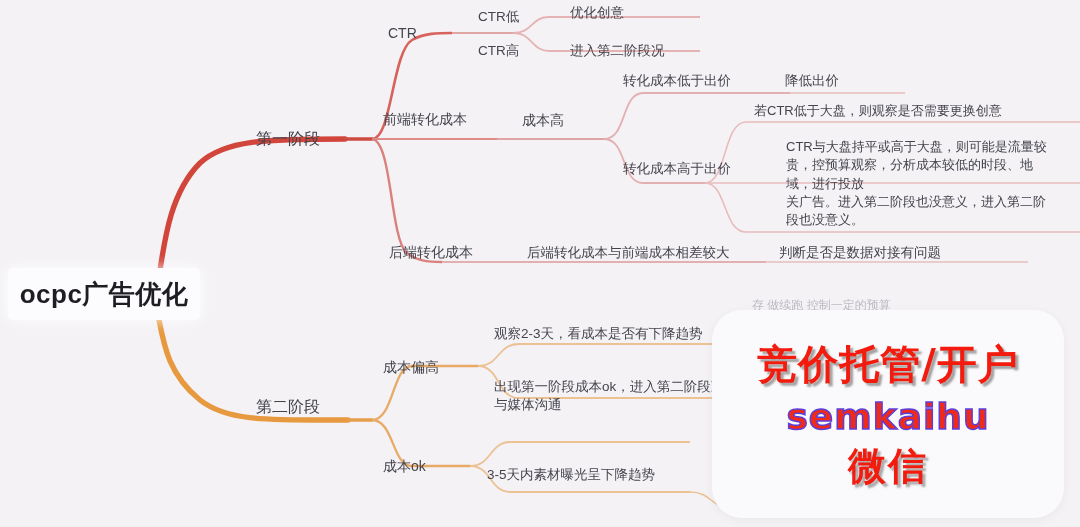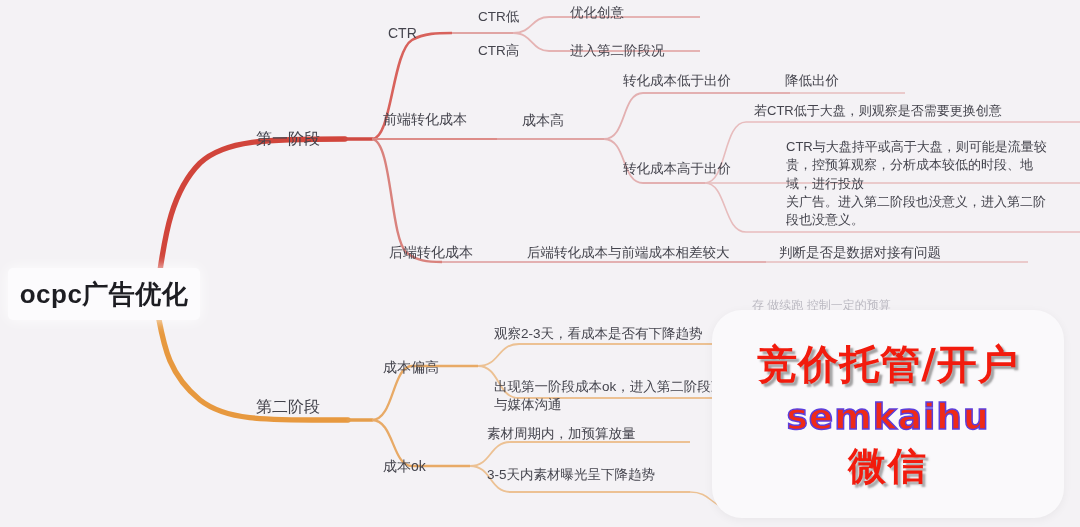--- a/index.html
+++ b/index.html
@@ -193,21 +193,20 @@
   <div class="node lvl3" style="left:779px; top:244px;">判断是否是数据对接有问题</div>
   <div class="node lvl3" style="left:527px; top:244px;">后端转化成本与前端成本相差较大</div>
 
   <div class="node lvl1" style="left:256px; top:396px;">第二阶段</div>
 
   <div class="node lvl2" style="left:383px; top:358px;">成本偏高</div>
   <div class="node lvl3" style="left:494px; top:325px;">观察2-3天，看成本是否有下降趋势</div>
   <div class="node lvl3 wrap" style="left:494px; top:378px; width:250px;">出现第一阶段成本ok，进入第二阶段况，与媒体沟通</div>
 
   <div class="node lvl2" style="left:383px; top:457px;">成本ok</div>
-  <div class="node lvl3" style="left:487px; top:425px;">素材周期内，加预算放量</div>
   <div class="node lvl3" style="left:487px; top:466px;">3-5天内素材曝光呈下降趋势</div>
 
   <div class="ghost" style="left:752px; top:297px;">存  做续跑  控制一定的预算</div>
   <div class="ghost small" style="left:725px; top:494px;">途...</div>
 
   <div class="watermark">
     <div class="wm-line1">竞价托管/开户</div>
     <div class="wm-line2">semkaihu</div>
     <div class="wm-line3">微信</div>
   </div>

